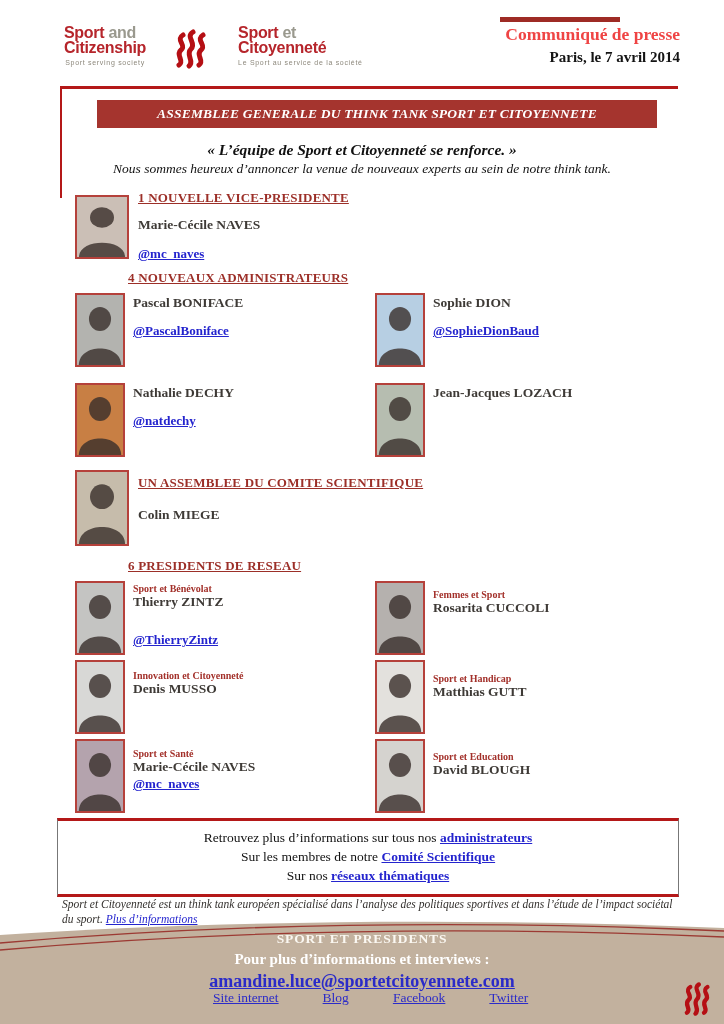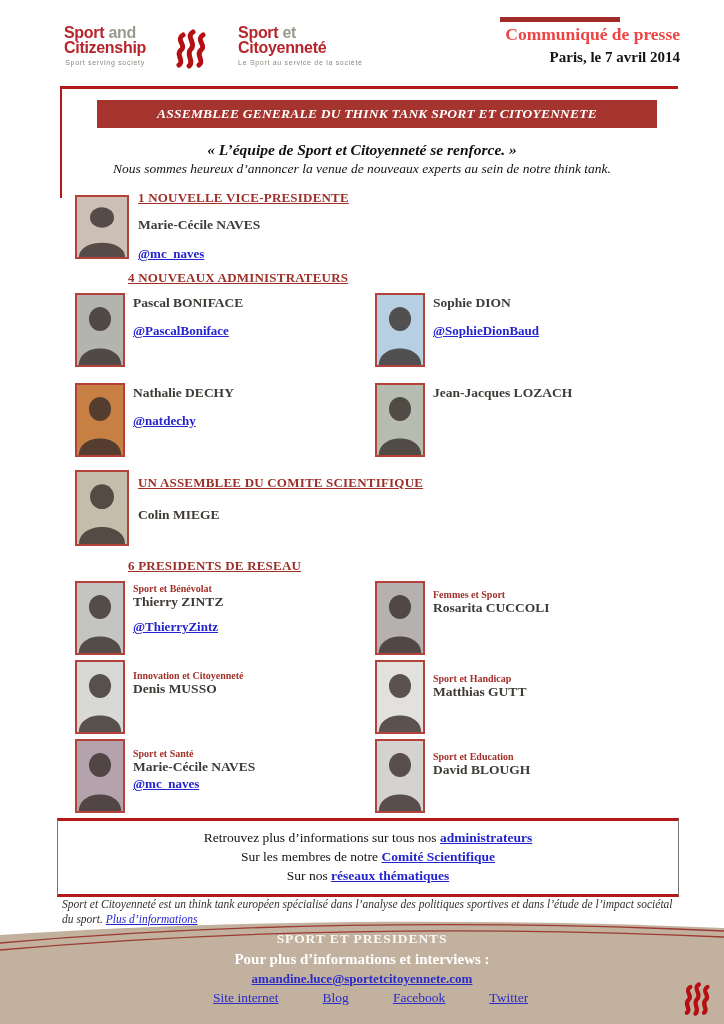--- a/index.html
+++ b/index.html
@@ -45,38 +45,38 @@
   .vp-row .tlink{margin-top:13px;}
   .admins-heading{left:128px;top:270px;}
   .grid{left:75px;display:grid;grid-template-columns:300px 300px;}
   .admin-grid{top:293px;row-gap:16px;}
   .admin-grid .tlink{margin-top:12px;}
   .sci-row{left:75px;top:470px;display:flex;gap:9px;}
   .sci-row .ptext{padding-top:5px;}
   .sci-row .pname{margin-top:16px;}
   .reseau-heading{left:128px;top:558px;}
   .reseau-grid{top:581px;row-gap:5px;}
-  .reseau-grid .tlink{margin-top:9px;}
+  .reseau-grid .tlink{margin-top:22px;}
 
   
   .links-box{left:57px;top:818px;width:620px;border-top:3px solid #B41818;border-bottom:3px solid #B41818;
              border-left:1px solid #777;border-right:1px solid #777;padding:7px 0 9px 0;
              text-align:center;font-size:13.5px;line-height:19px;color:#111;}
   .blink{color:#2424CE;font-weight:bold;text-decoration:underline;}
   .about{left:62px;top:897px;width:616px;font-size:11.5px;font-style:italic;color:#33302d;line-height:15px;}
   .about a{color:#2424CE;text-decoration:underline;font-style:italic;margin-top:45px;}
 
   
   .footer{left:0;top:918px;width:724px;height:106px;}
   .footer-solid{position:absolute;top:49px;left:0;right:0;bottom:0;background:#C2B19E;}
   .footer-curve{position:absolute;top:0;left:0;}
   .footer-text{position:absolute;top:13px;width:100%;text-align:center;}
   .f-org{font-size:13.5px;font-weight:bold;color:#FBF8F2;letter-spacing:0.9px;}
   .f-contact{font-size:15px;font-weight:bold;color:#ffffff;margin-top:4px;}
-  .f-email{font-size:13px;font-weight:bold;color:#2B2BC8;text-decoration:underline;margin-top:3px;display:inline-block;}
+  .f-email{font-size:18px;font-weight:bold;color:#2B2BC8;text-decoration:underline;margin-top:3px;display:inline-block;}
   .f-links{position:absolute;top:72px;left:213px;display:flex;gap:44px;font-size:13.5px;}
   .f-links a{color:#2B2BC8;text-decoration:underline;white-space:nowrap;}
   .f-logo{position:absolute;right:8px;top:60px;}
 </style>
 </head>
 <body>
 
 <div class="page">
 
   <div class="logo-row">

